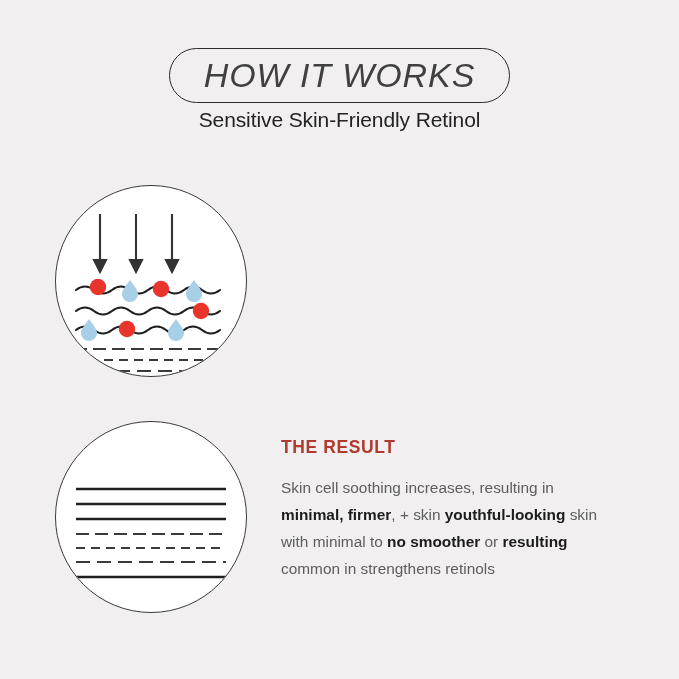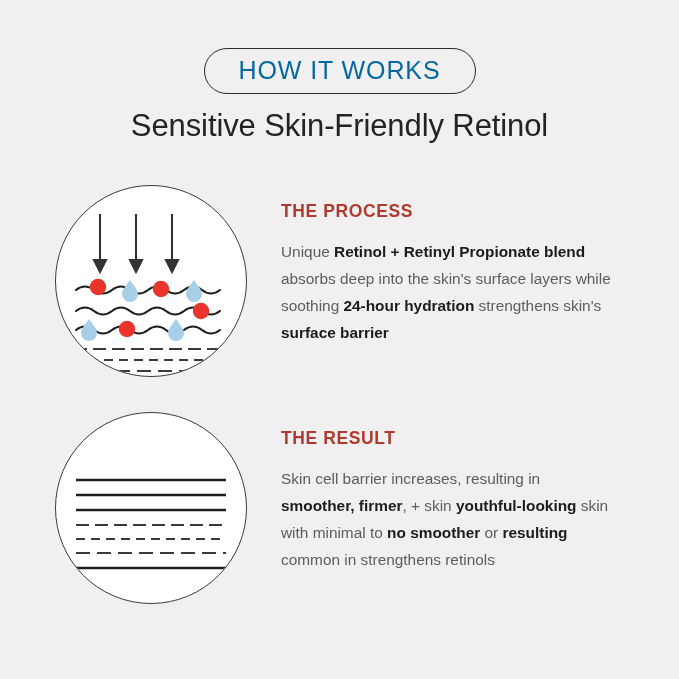--- a/index.html
+++ b/index.html
@@ -26,48 +26,49 @@
     top: 48px;
     left: 0;
     width: 679px;
     display: flex;
     justify-content: center;
   }
   .badge {
     border: 1.3px solid #2b2b2b;
     border-radius: 28px;
     padding: 9px 34px 10px 34px;
-    font-size: 25px;
+    font-size: 34px;
     letter-spacing: 0.9px;
-    color: #0369a1;
+    color: #404040;
     font-weight: 400;
     line-height: 1;
     background: transparent;
+    font-style: italic;
   }
   .subtitle {
     position: absolute;
     top: 108px;
     left: 0;
     width: 679px;
     text-align: center;
-    font-size: 31px;
+    font-size: 21px;
     color: #232323;
     letter-spacing: -0.1px;
     font-weight: 400;
   }
 
   
   .section {
     position: absolute;
     left: 0;
     width: 679px;
     height: 210px;
   }
   #section-process { top: 180px; }
-  #section-result  { top: 407px; }
+  #section-result  { top: 416px; }
 
   .circle {
     position: absolute;
     left: 55px;
     top: 5px;
     width: 192px;
     height: 192px;
     border-radius: 50%;
     background: #ffffff;
     border: 1.1px solid #3a3a3a;
@@ -153,24 +154,20 @@
 
         <g stroke="#3a3a3a" stroke-width="2.1">
           <line x1="18" y1="163" x2="172" y2="163" stroke-dasharray="13 6"></line>
           <line x1="18" y1="174" x2="172" y2="174" stroke-dasharray="9 6"></line>
           <line x1="18" y1="185" x2="172" y2="185" stroke-dasharray="14 7"></line>
         </g>
         <line x1="18" y1="196" x2="172" y2="196" stroke="#2b2b2b" stroke-width="2.3"></line>
       </svg>
     </div>
 
-    <div class="copy">
-      <p class="kicker">THE PROCESS</p>
-      <p class="body"><span class="plain">Unique </span><b>Retinol + Retinyl Propionate blend</b><span class="plain"> absorbs deep into the skin's surface layers while soothing </span><b>24-hour hydration</b><span class="plain"> strengthens skin's </span><b>surface barrier</b></p>
-    </div>
   </div>
 
   <div class="section" id="section-result">
 
     <div class="circle">
       <svg width="190" height="190" viewBox="0 0 190 190" xmlns="http://www.w3.org/2000/svg">
         <g stroke="#1f1f1f" stroke-width="2.3">
           <line x1="20" y1="67" x2="170" y2="67"></line>
           <line x1="20" y1="82" x2="170" y2="82"></line>
           <line x1="20" y1="97" x2="170" y2="97"></line>
@@ -179,17 +176,17 @@
           <line x1="20" y1="112" x2="170" y2="112" stroke-dasharray="13 6"></line>
           <line x1="20" y1="126" x2="170" y2="126" stroke-dasharray="9 6"></line>
           <line x1="20" y1="140" x2="170" y2="140" stroke-dasharray="14 7"></line>
         </g>
         <line x1="20" y1="155" x2="170" y2="155" stroke="#1f1f1f" stroke-width="2.3"></line>
       </svg>
     </div>
 
     <div class="copy">
       <p class="kicker">THE RESULT</p>
-      <p class="body"><span class="plain">Skin cell barrier increases, resulting in </span><b>smoother, firmer</b><span class="plain">, + skin </span><b>youthful-looking</b><span class="plain"> skin with minimal to </span><b>no smoother</b><span class="plain"> or </span><b>resulting</b><span class="plain"> common in strengthens retinols</span></p>
+      <p class="body"><span class="plain">Skin cell soothing increases, resulting in </span><b>minimal, firmer</b><span class="plain">, + skin </span><b>youthful-looking</b><span class="plain"> skin with minimal to </span><b>no smoother</b><span class="plain"> or </span><b>resulting</b><span class="plain"> common in strengthens retinols</span></p>
     </div>
   </div>
 
 </div>
 
 </body></html>

